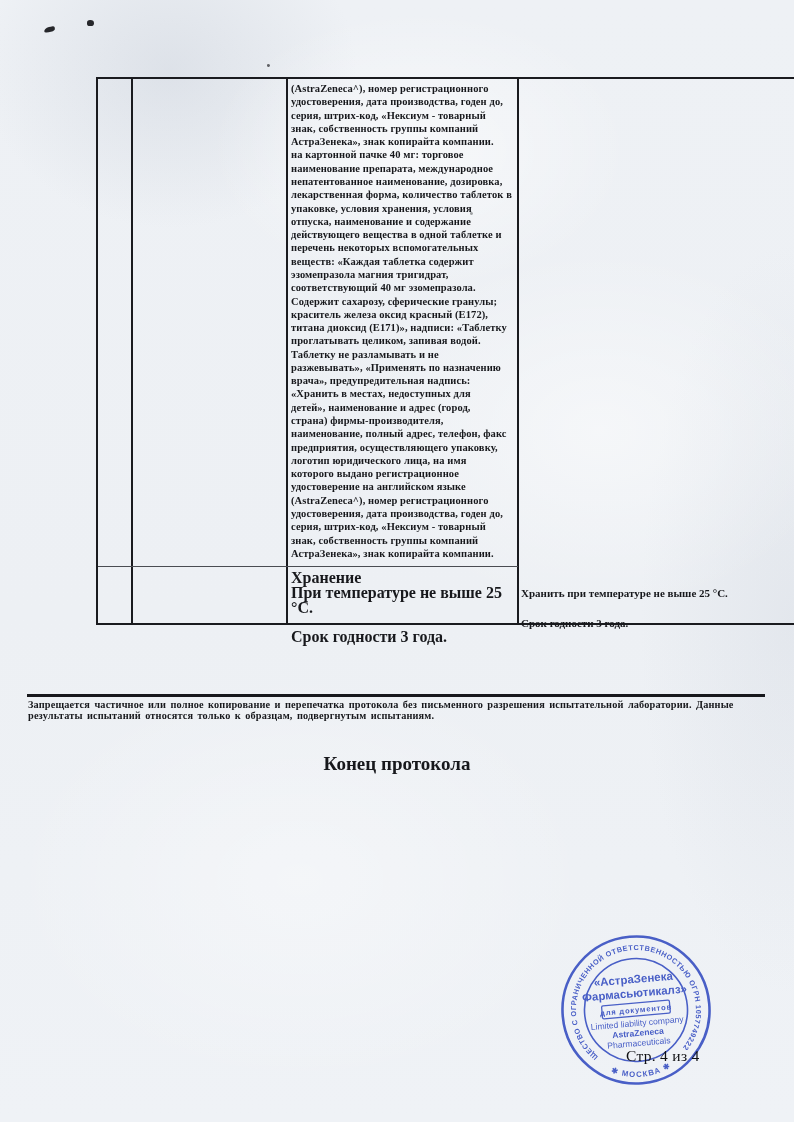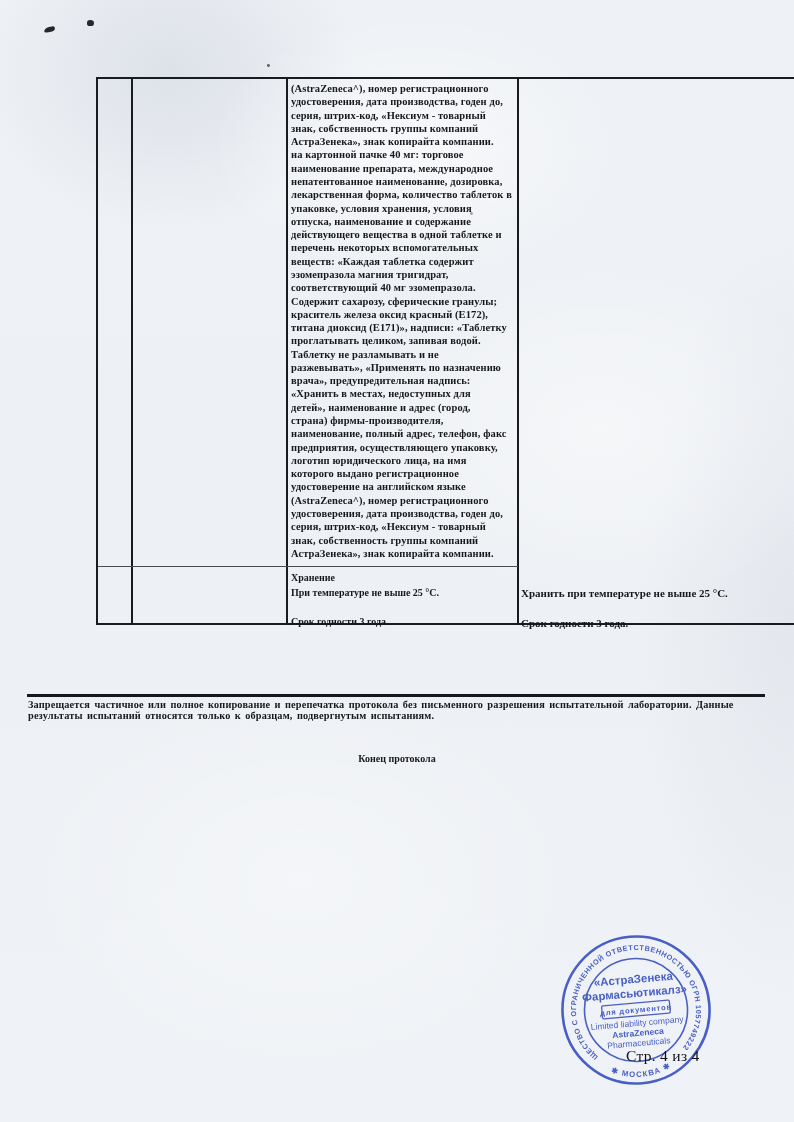--- a/index.html
+++ b/index.html
@@ -27,36 +27,36 @@
   .vline.v1{left:33px;}
   .vline.v2{left:188px;}
   .vline.v3{left:419px;}
   .hline-partial{position:absolute;left:0;top:487px;width:420px;height:1.4px;background:#4a4c52;}
   .cell-main{
     position:absolute;left:193px;top:3px;width:230px;
     font-weight:bold;font-size:10.5px;line-height:13.28px;white-space:pre;letter-spacing:.1px;
   }
   .cell-storage-left{
     position:absolute;left:193px;top:492px;width:226px;
-    font-weight:bold;font-size:10px;line-height:14.8px;white-space:pre-line;
+    font-weight:bold;font-size:16px;line-height:14.8px;white-space:pre-line;
   }
   .cell-storage-right{
     position:absolute;left:423px;top:507px;width:216px;
     font-weight:bold;font-size:11px;line-height:14.8px;white-space:pre-line;
   }
 
   
   .stmt-heading{position:absolute;left:28px;top:636px;font-weight:bold;font-size:15.5px;letter-spacing:.1px;}
   .stmt-line-just{position:absolute;left:28px;top:658px;width:737px;font-weight:bold;font-size:15.5px;
     text-align:justify;text-align-last:justify;word-spacing:9px;white-space:nowrap;overflow:hidden;}
   .stmt-line2{position:absolute;left:28px;top:677px;width:737px;font-weight:bold;font-size:15.5px;}
   .rule{position:absolute;left:27px;top:694px;width:738px;height:2.6px;background:#17181c;}
   .disclaimer{position:absolute;left:28px;top:699px;width:742px;font-weight:bold;font-size:10.3px;
     line-height:11.4px;white-space:pre-line;word-spacing:1.6px;letter-spacing:.15px;}
-  .end-label{position:absolute;left:0;top:753px;width:794px;text-align:center;font-weight:bold;font-size:10px;}
+  .end-label{position:absolute;left:0;top:753px;width:794px;text-align:center;font-weight:bold;font-size:19px;}
 
   
   .stamp{position:absolute;left:551px;top:925px;width:170px;height:170px;opacity:.9;transform:rotate(-5deg);}
   .stamp text{fill:#3850c2;font-family:"Liberation Sans", sans-serif;}
   .page-num{position:absolute;left:626px;top:1047px;font-weight:normal;font-size:15.5px;color:#101114;z-index:5;letter-spacing:.3px;}
 </style>
 </head>
 <body>
 
 <div class="page">

